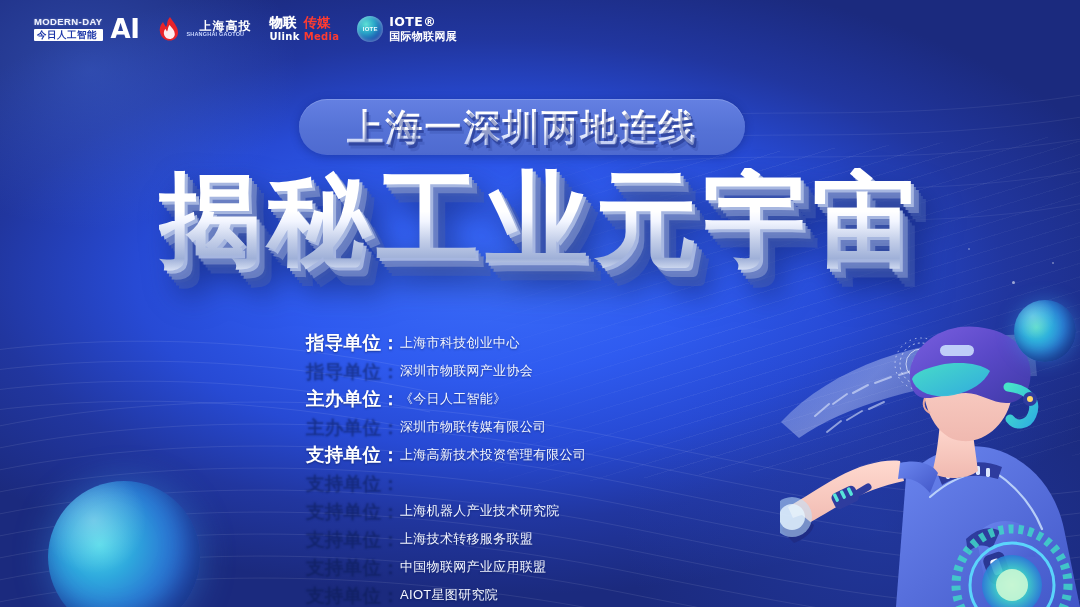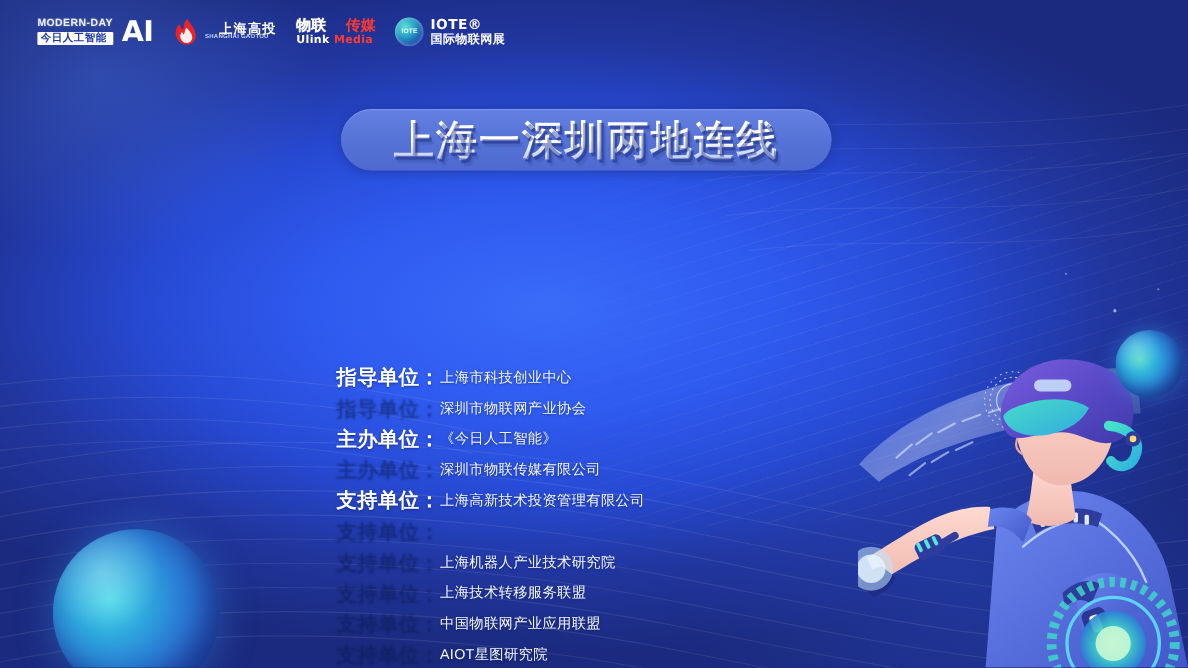--- a/index.html
+++ b/index.html
@@ -52,42 +52,42 @@
 
   
   .lg2{gap:5px;}
   .flame{width:24px;height:26px;position:relative;}
   .lg2 .txt{display:flex;flex-direction:column;line-height:1.05;}
   .lg2 .t1{font-size:12px;font-weight:700;color:#ffffff;letter-spacing:1px;margin-left:13px;}
   .lg2 .t2{font-size:5.5px;font-weight:700;color:#c9d6ff;letter-spacing:.2px;transform:scaleY(.95);}
 
   
   .lg3{flex-direction:column;align-items:flex-start;line-height:1.1;}
-  .lg3 .row1{display:flex;gap:18px;}
+  .lg3 .row1{display:flex;gap:7px;}
   .lg3 .cnw{font-size:13.5px;font-weight:900;color:#ffffff;letter-spacing:0px;
      text-shadow:0 0 1px #fff;}
   .lg3 .cnr{font-size:13.5px;font-weight:900;color:#ff3b30;letter-spacing:0px;}
   .lg3 .row2{display:flex;gap:4px;margin-top:1px;}
   .lg3 .enw{font-size:10px;font-weight:800;color:#ffffff;letter-spacing:.3px;font-family:"DejaVu Sans",sans-serif;}
   .lg3 .enr{font-size:10px;font-weight:800;color:#ff3b30;letter-spacing:.3px;font-family:"DejaVu Sans",sans-serif;text-align:right;}
 
   
   .lg4{gap:6px;}
   .globe{width:26px;height:26px;border-radius:50%;
     background:radial-gradient(circle at 35% 32%, #5fe0d6 0%, #2aa6c8 35%, #1b4fae 70%, #123a8c 100%);
     box-shadow:inset 0 0 4px rgba(255,255,255,.5);position:relative;overflow:hidden;
     display:flex;align-items:center;justify-content:center;}
   .globe .gtxt{font-size:6px;font-weight:800;color:#eafcff;line-height:1;text-align:center;letter-spacing:.2px;}
   .lg4 .txt{display:flex;flex-direction:column;line-height:1.25;}
   .lg4 .t1{font-size:12.5px;font-weight:800;color:#ffffff;letter-spacing:.4px;font-family:"DejaVu Sans",sans-serif;}
   .lg4 .t2{font-size:11px;font-weight:700;color:#ffffff;letter-spacing:.3px;}
 
   
   .pill{
-    position:absolute;left:310px;top:99px;width:446px;height:56px;
+    position:absolute;left:299px;top:99px;width:446px;height:56px;
     border-radius:28px;background:linear-gradient(180deg,#6480e2 0%,#5572d6 55%,#4e6ad0 100%);
     box-shadow:0 2px 10px rgba(10,20,70,.30), inset 0 1px 0 rgba(255,255,255,.18);
     display:flex;align-items:center;justify-content:center;z-index:20;text-align:right;
   }
   .pill .ptext{
     font-size:37px;font-weight:900;letter-spacing:2px;line-height:1;
     color:#ffffff;
     background:linear-gradient(180deg,#ffffff 0%,#ffffff 50%,#dfe6fb 72%,#b9c6ef 100%);
     -webkit-background-clip:text;background-clip:text;-webkit-text-fill-color:transparent;
     text-shadow:2px 3px 0 rgba(35,55,140,.45);
@@ -370,20 +370,23 @@
         <circle r="30" fill="url(#ring)" opacity=".9"></circle>
         <circle r="16" fill="#c9f7d4" opacity=".9"></circle>
       </g>
     </svg>
   </div>
 
   <div class="pill">
     <span class="ptext">上海一深圳两地连线</span>
   </div>
 
+  <div class="headline">
+    <span class="htext">揭秘工业元宇宙</span>
+  </div>
 
   <div class="credits">
       <div class="crow">
         <span class="clabel">指导单位：</span>
         <span class="cval">上海市科技创业中心</span>
       </div>
       <div class="crow">
         <span class="clabel blank">指导单位：</span>
         <span class="cval">深圳市物联网产业协会</span>
       </div>

